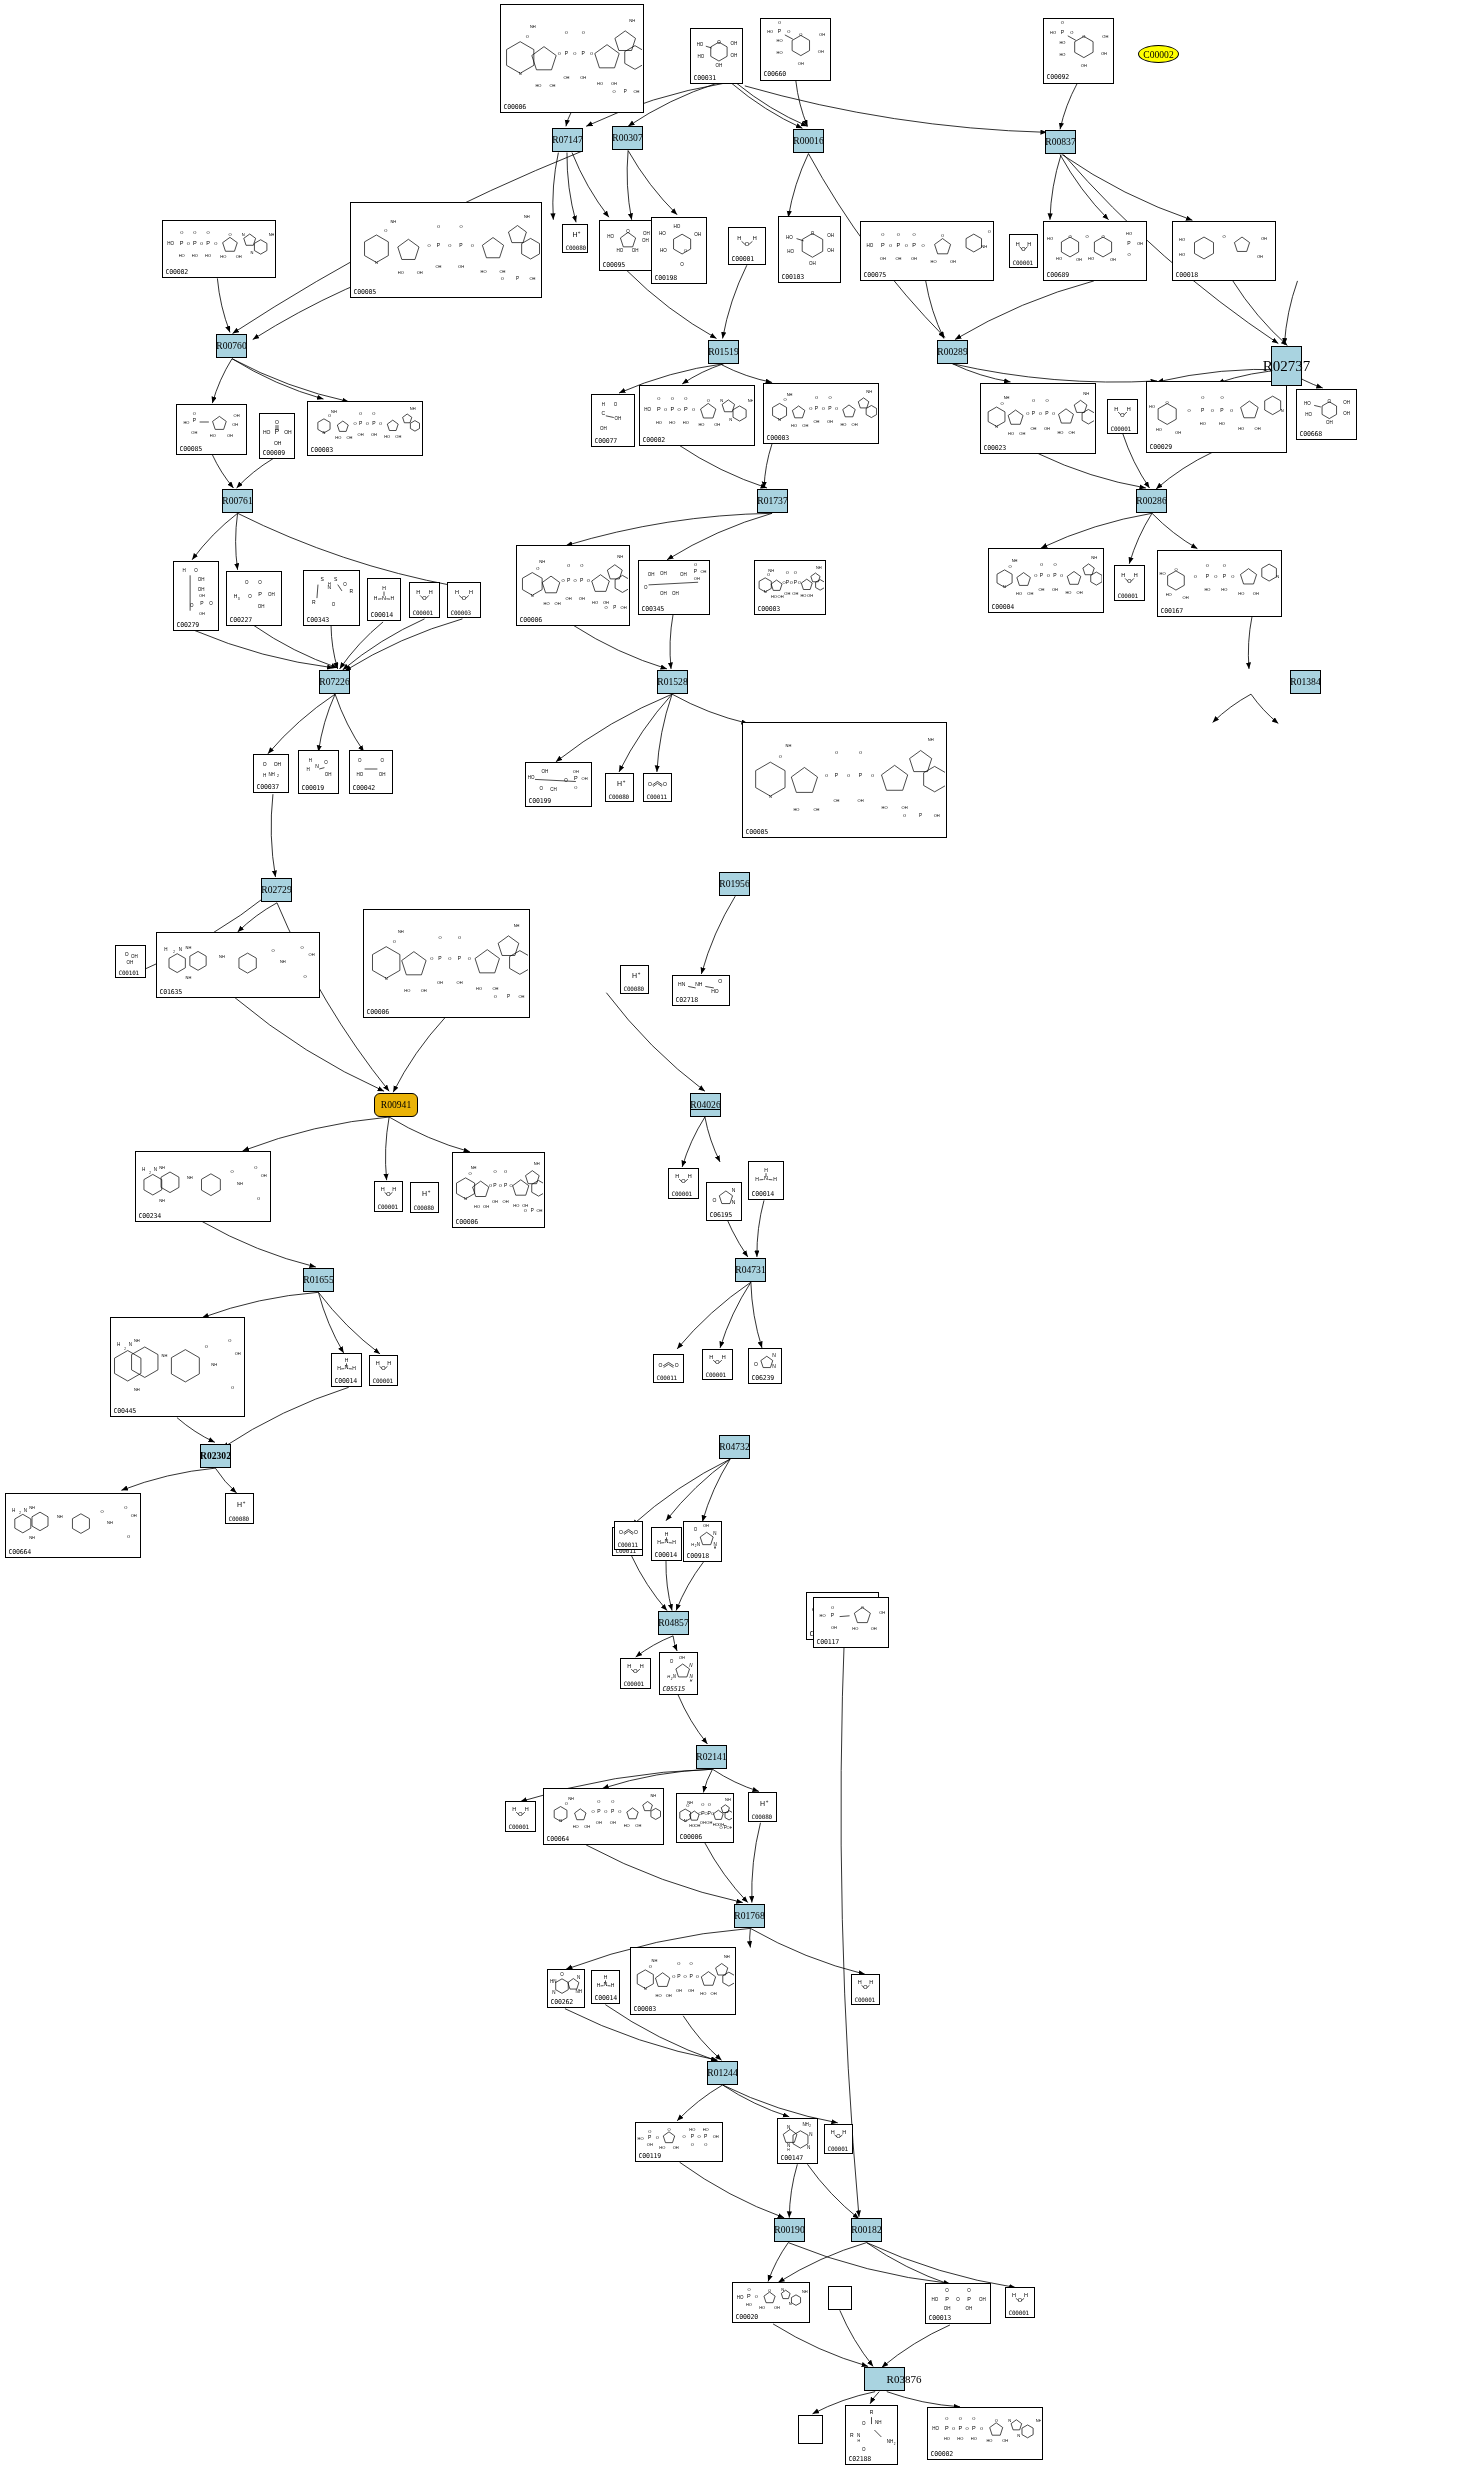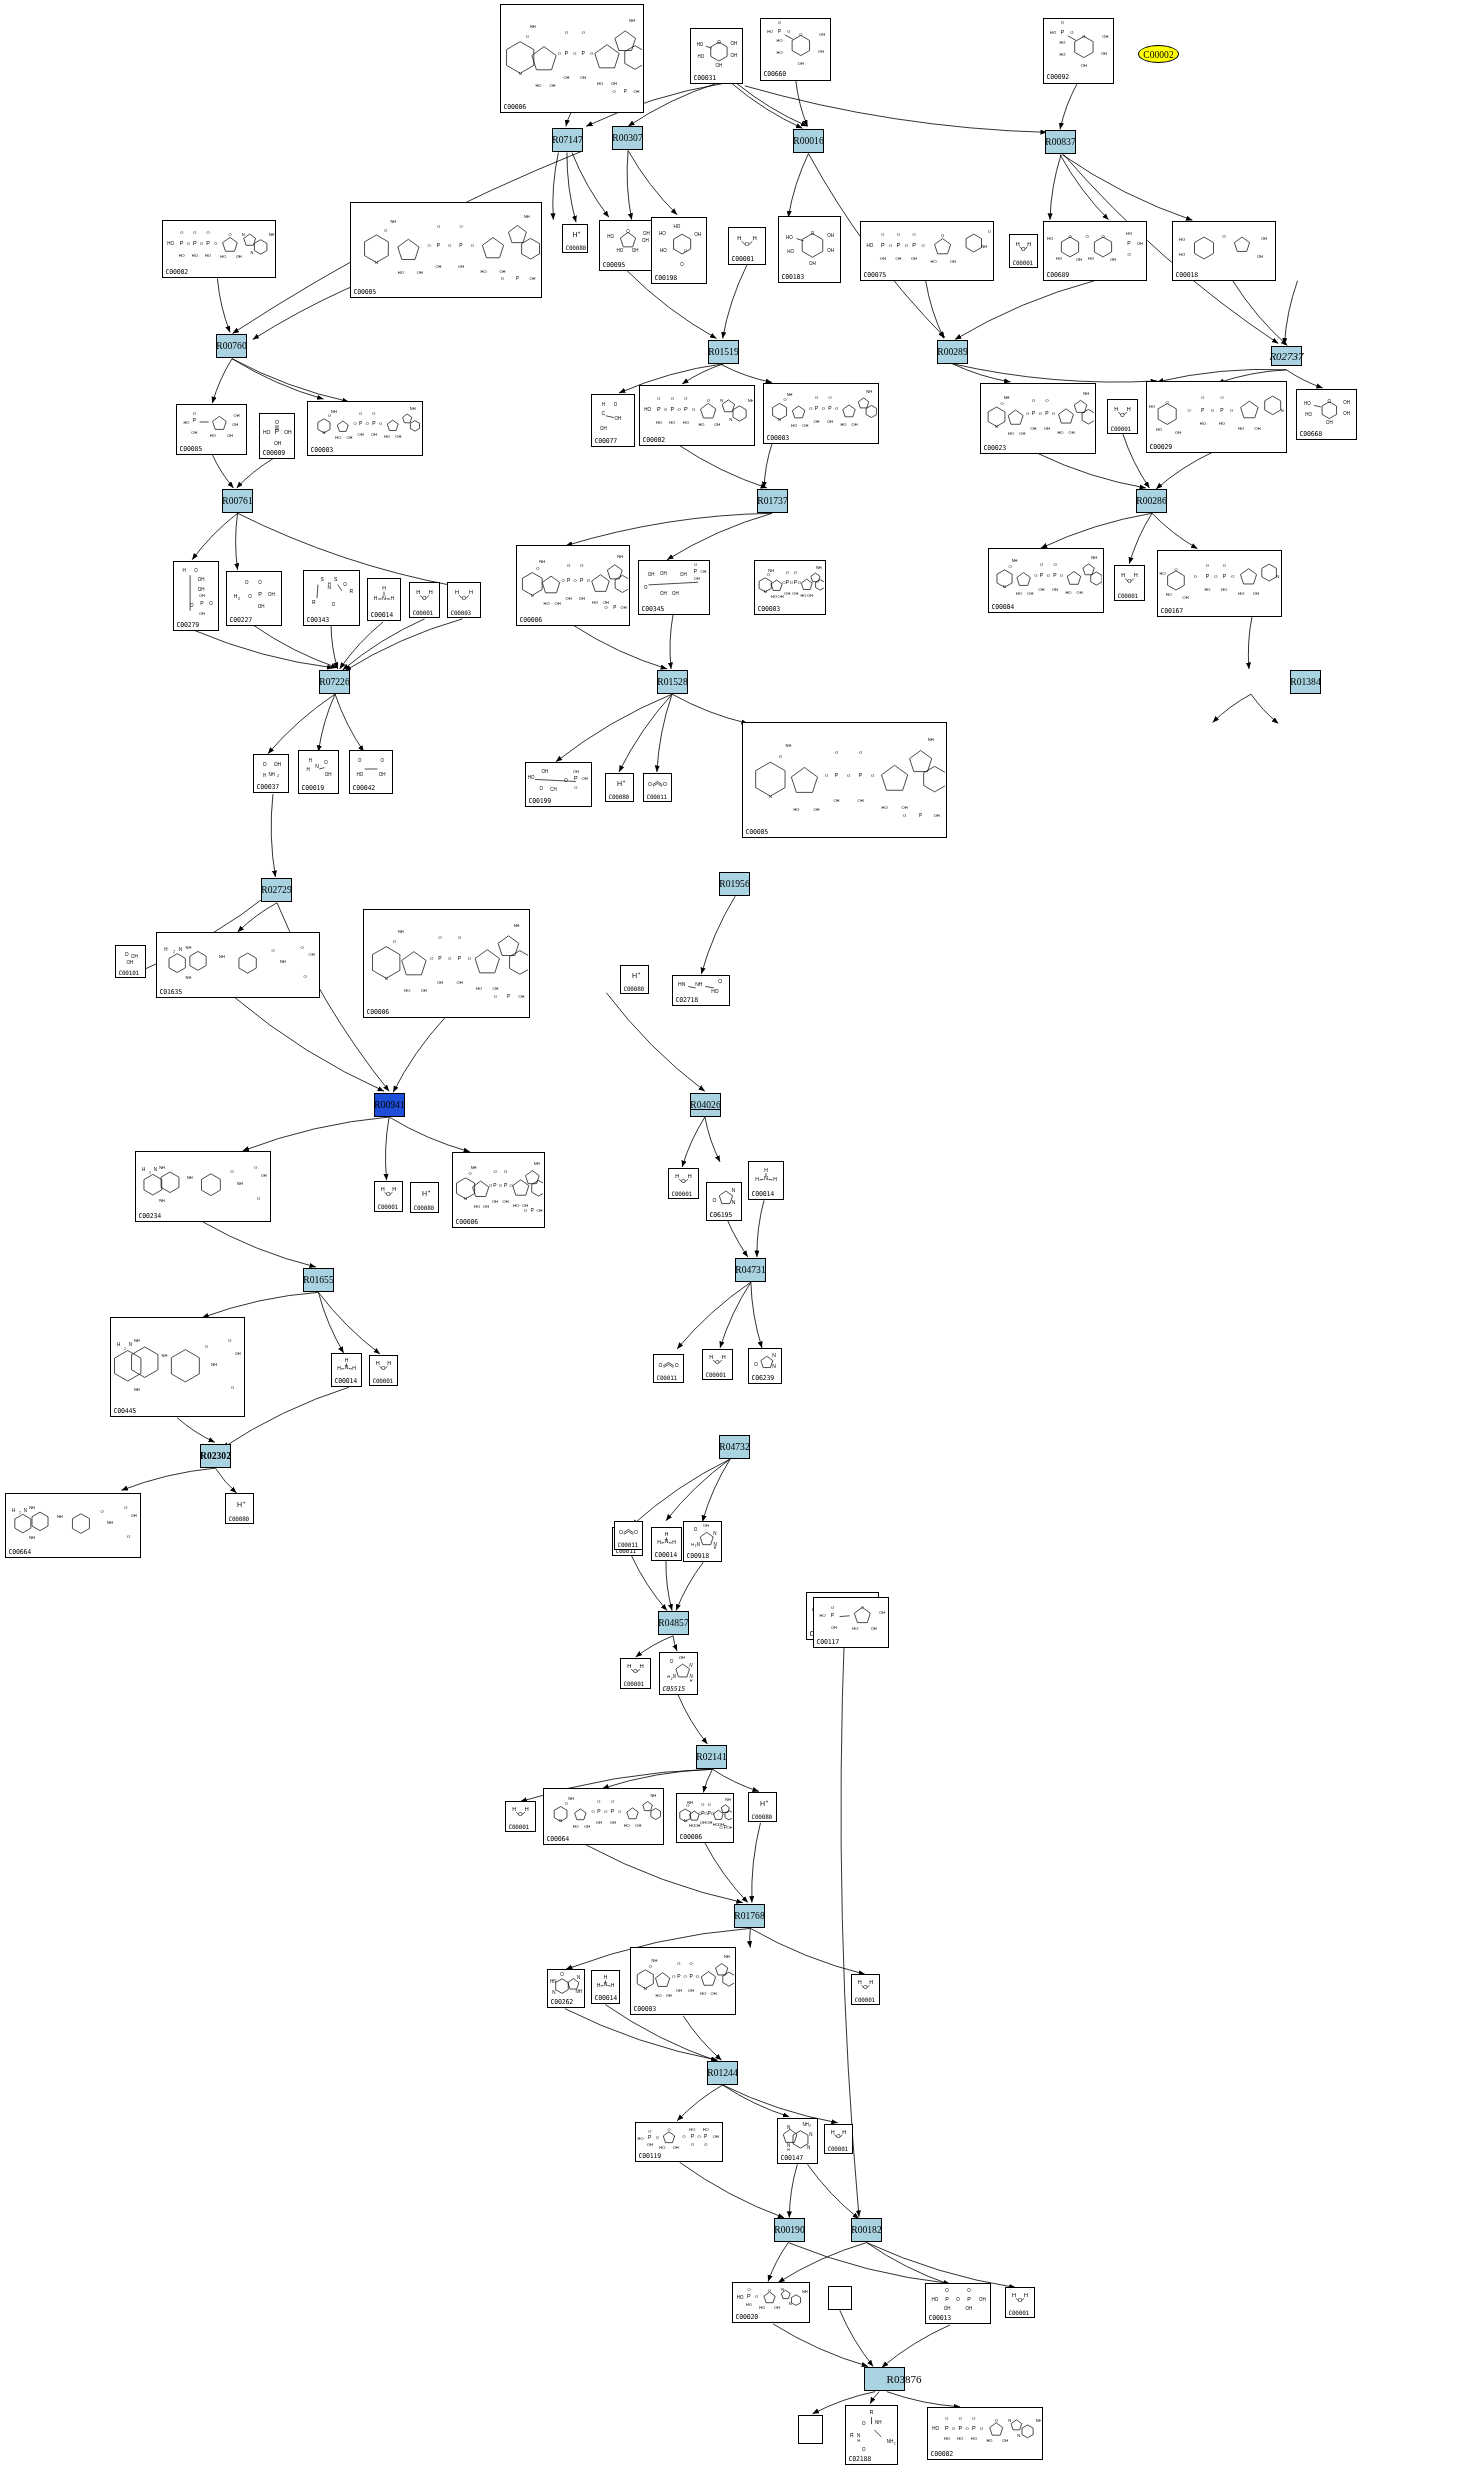--- a/index.html
+++ b/index.html
@@ -1808,21 +1808,21 @@
       </div>
       <div class="node rxn" style="left: 216px; top: 334px; width: 31px; height: 24px; background: rgb(169, 211, 224); font-size: 9.6px;">
         <span>R00760</span>
       </div>
       <div class="node rxn" style="left: 708px; top: 340px; width: 31px; height: 24px; background: rgb(169, 211, 224); font-size: 9.6px;">
         <span>R01519</span>
       </div>
       <div class="node rxn" style="left: 937px; top: 340px; width: 31px; height: 24px; background: rgb(169, 211, 224); font-size: 9.6px;">
         <span>R00289</span>
       </div>
-      <div class="node rxn" style="left: 1271px; top: 346px; width: 31px; height: 20px; background: rgb(169, 211, 224); font-size: 11px; font-style: italic;">
+      <div class="node rxn" style="left: 1271px; top: 346px; width: 31px; height: 40px; background: rgb(169, 211, 224); font-size: 15px;">
         <span>R02737</span>
       </div>
       <div class="node rxn" style="left: 222px; top: 489px; width: 31px; height: 24px; background: rgb(169, 211, 224); font-size: 9.6px;">
         <span>R00761</span>
       </div>
       <div class="node rxn" style="left: 757px; top: 489px; width: 31px; height: 24px; background: rgb(169, 211, 224); font-size: 9.6px;">
         <span>R01737</span>
       </div>
       <div class="node rxn" style="left: 1136px; top: 489px; width: 31px; height: 24px; background: rgb(169, 211, 224); font-size: 9.6px;">
         <span>R00286</span>
@@ -1835,21 +1835,21 @@
       </div>
       <div class="node rxn" style="left: 1290px; top: 670px; width: 31px; height: 24px; background: rgb(169, 211, 224); font-size: 9.6px;">
         <span>R01384</span>
       </div>
       <div class="node rxn" style="left: 261px; top: 878px; width: 31px; height: 24px; background: rgb(169, 211, 224); font-size: 9.6px;">
         <span>R02729</span>
       </div>
       <div class="node rxn" style="left: 719px; top: 872px; width: 31px; height: 24px; background: rgb(169, 211, 224); font-size: 9.6px;">
         <span>R01956</span>
       </div>
-      <div class="node rxn" style="left: 374px; top: 1093px; width: 31px; height: 24px; background: #1d4ed8; font-size: 9.6px;">
+      <div class="node rxn" style="left: 374px; top: 1093px; width: 44px; height: 24px; background: #eab308; font-size: 9.6px; border-radius: 6px;">
         <span>R00941</span>
       </div>
       <div class="node rxn" style="left: 690px; top: 1093px; width: 31px; height: 24px; background: rgb(169, 211, 224); font-size: 9.6px; text-decoration: underline;">
         <span>R04026</span>
       </div>
       <div class="node rxn" style="left: 303px; top: 1268px; width: 31px; height: 24px; background: rgb(169, 211, 224); font-size: 9.6px;">
         <span>R01655</span>
       </div>
       <div class="node rxn" style="left: 735px; top: 1258px; width: 31px; height: 24px; background: rgb(169, 211, 224); font-size: 9.6px;">
         <span>R04731</span>

